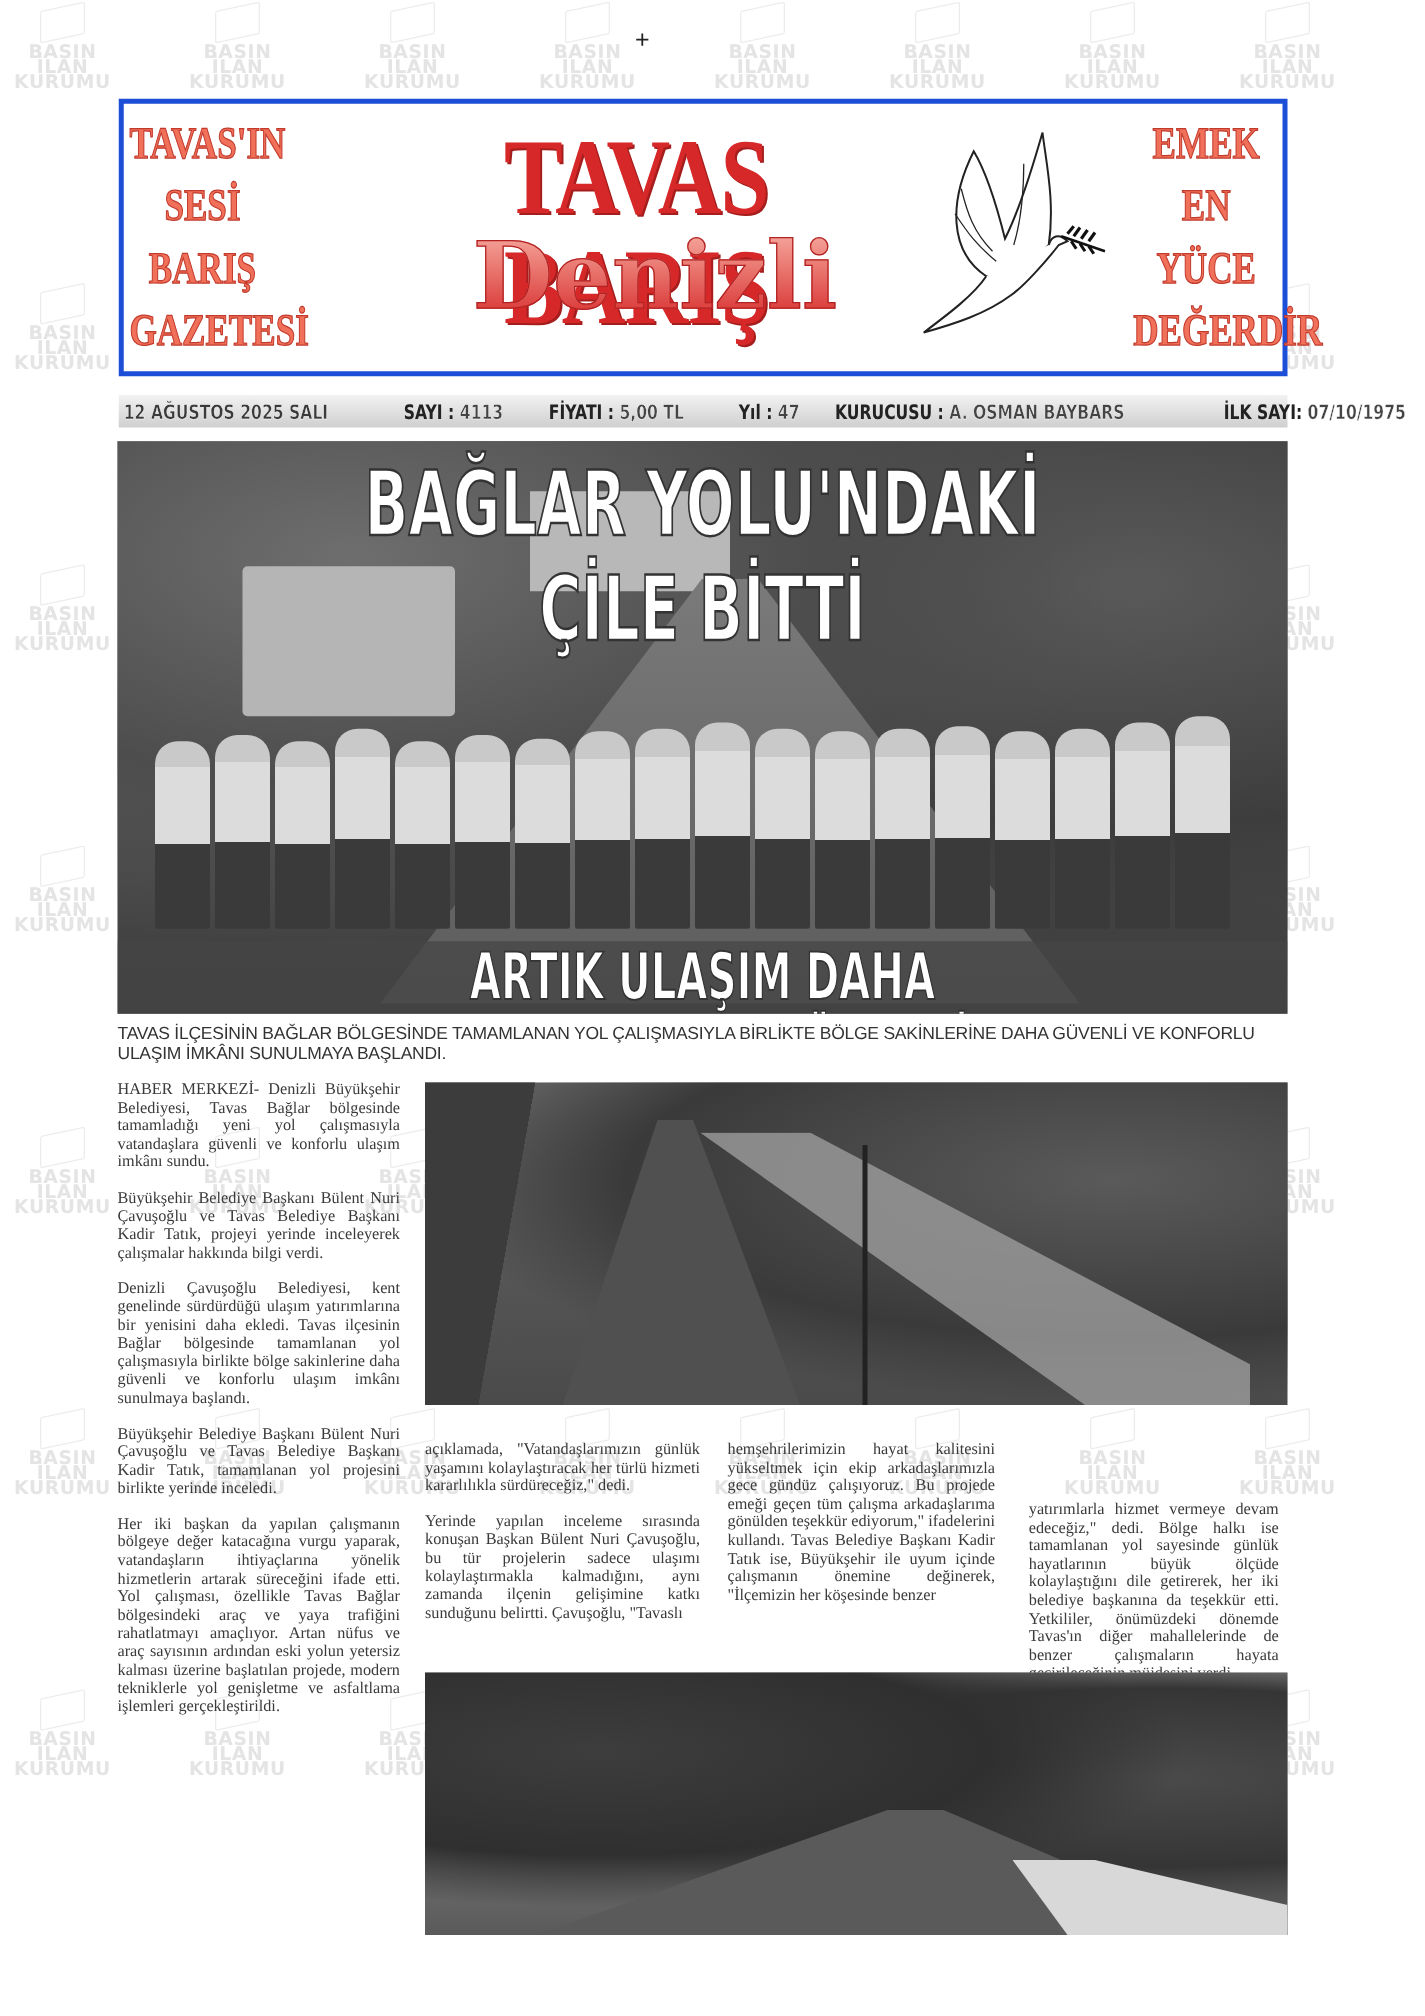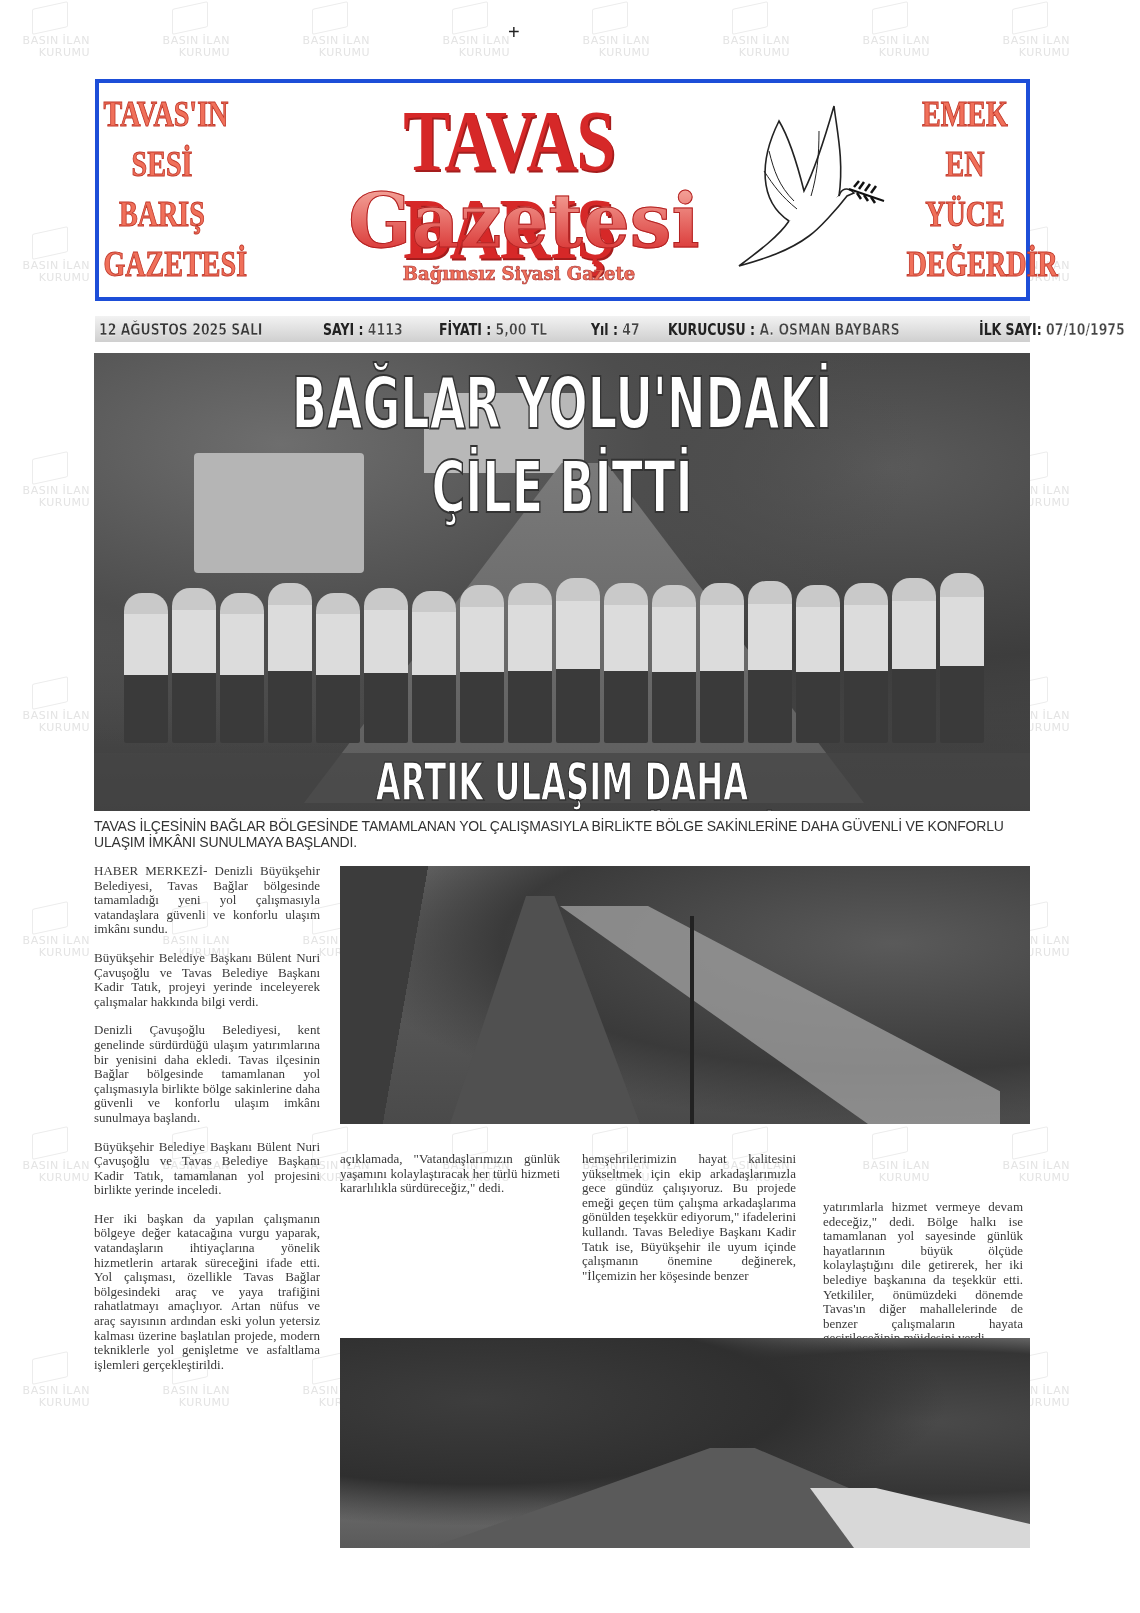--- a/index.html
+++ b/index.html
@@ -1,22 +1,22 @@
 <!DOCTYPE html>
 <html><head>
 <meta charset="utf-8">
 <style>
   html, body { margin:0; padding:0; }
   body {
     width:1140px; height:1613px; background:#ffffff; position:relative; overflow:hidden;
     font-family:"Liberation Sans", sans-serif; color:#222;
   }
   .watermark {
-    position:absolute; width:80px; text-align:right; color:#e4e4e4;
-    font-family:"DejaVu Sans", sans-serif; font-weight:normal; font-size:11px; line-height:12px;
+    position:absolute; width:80px; text-align:center; color:#e4e4e4;
+    font-family:"DejaVu Sans", sans-serif; font-weight:bold; font-size:15px; line-height:12px;
     letter-spacing:0.5px; pointer-events:none;
   }
   .watermark .box {
     width:34px; height:24px; margin:0 auto 4px; border:1px solid #ececec; border-radius:2px;
     transform:skewY(-12deg);
   }
   .cross { position:absolute; left:508px; top:22px; font-size:20px; color:#222; line-height:20px; }
 
   
   .masthead {
@@ -424,22 +424,21 @@
 <div class="cross">+</div>
 
 <div class="masthead">
   <div class="side-motto side-left">
     <div>TAVAS'IN</div>
     <div>SESİ</div>
     <div>BARIŞ</div>
     <div>GAZETESİ</div>
   </div>
   <div class="title-main">TAVAS BARIŞ</div>
-  <div class="title-sub">Gazetesi</div>
-  <div class="title-tag">Bağımsız Siyasi Gazete</div>
+  <div class="title-sub">Denizli</div>
   <svg class="dove" viewBox="0 0 170 175">
     <path d="M60 20 C40 60 40 100 70 120 C90 125 105 110 120 95 C125 60 118 30 115 5 C105 40 95 70 85 90 C80 70 72 40 60 20 Z" fill="#fff" stroke="#222" stroke-width="1.6"></path>
     <path d="M70 120 C60 135 40 150 20 165 C45 158 70 150 90 135 C100 128 118 108 128 95 L135 92 C128 85 122 88 120 95" fill="#fff" stroke="#222" stroke-width="1.6"></path>
     <path d="M50 50 C55 70 60 85 75 100 M45 70 C55 85 62 95 78 108 M100 30 C100 55 98 75 92 95" fill="none" stroke="#222" stroke-width="1"></path>
     <path d="M130 88 L165 100" stroke="#111" stroke-width="2"></path>
     <path d="M135 86 l5 -6 M140 88 l5 -7 M146 90 l5 -7 M152 92 l5 -7 M138 92 l4 6 M145 94 l4 6 M152 96 l4 6" stroke="#111" stroke-width="2.5"></path>
   </svg>
   <div class="side-motto side-right">
     <div>EMEK</div>
     <div>EN</div>
@@ -513,20 +512,21 @@
 </div>
 
 <div class="photo photo-1">
   <div class="lane"></div>
   <div class="wall"></div>
   <div class="lamp"></div>
 </div>
 
 <div class="col col-2">
   <p>açıklamada, "Vatandaşlarımızın günlük yaşamını kolaylaştıracak her türlü hizmeti kararlılıkla sürdüreceğiz," dedi.</p>
+  <p>Yerinde yapılan inceleme sırasında konuşan Başkan Bülent Nuri Çavuşoğlu, bu tür projelerin sadece ulaşımı kolaylaştırmakla kalmadığını, aynı zamanda ilçenin gelişimine katkı sunduğunu belirtti. Çavuşoğlu, "Tavaslı</p>
 </div>
 <div class="col col-3">
   <p>hemşehrilerimizin hayat kalitesini yükseltmek için ekip arkadaşlarımızla gece gündüz çalışıyoruz. Bu projede emeği geçen tüm çalışma arkadaşlarıma gönülden teşekkür ediyorum," ifadelerini kullandı. Tavas Belediye Başkanı Kadir Tatık ise, Büyükşehir ile uyum içinde çalışmanın önemine değinerek, "İlçemizin her köşesinde benzer</p>
 </div>
 <div class="col col-4">
   <p>yatırımlarla hizmet vermeye devam edeceğiz," dedi. Bölge halkı ise tamamlanan yol sayesinde günlük hayatlarının büyük ölçüde kolaylaştığını dile getirerek, her iki belediye başkanına da teşekkür etti. Yetkililer, önümüzdeki dönemde Tavas'ın diğer mahallelerinde de benzer çalışmaların hayata geçirileceğinin müjdesini verdi.</p>
 </div>
 
 <div class="photo photo-2">
   <div class="road"></div>

